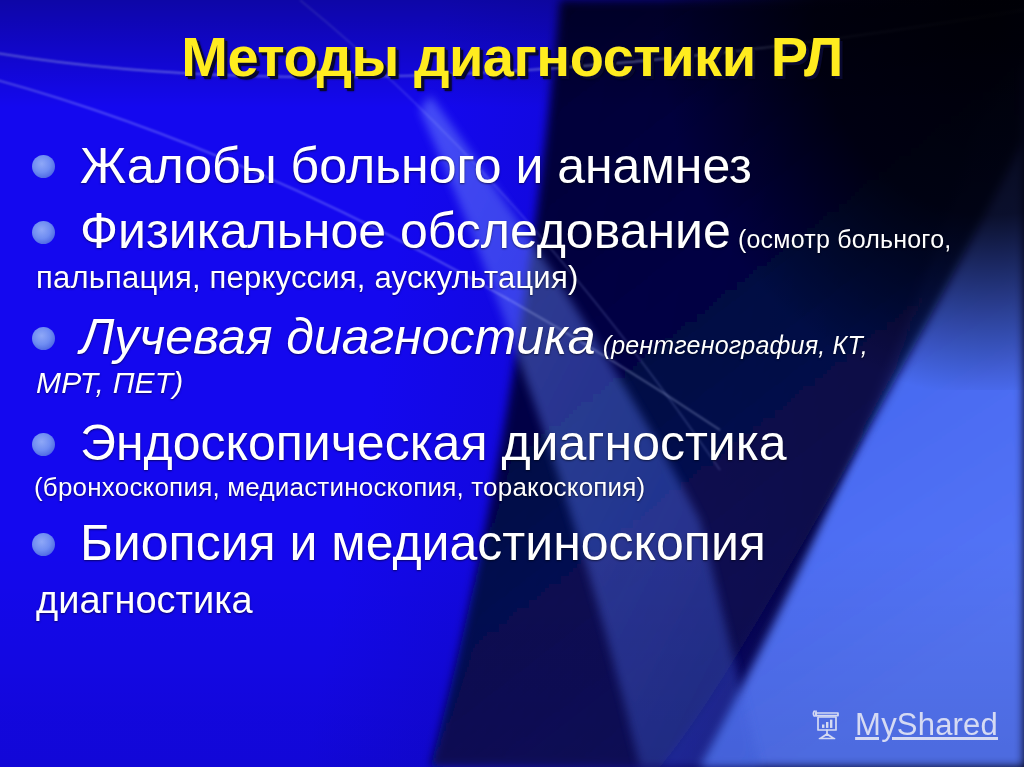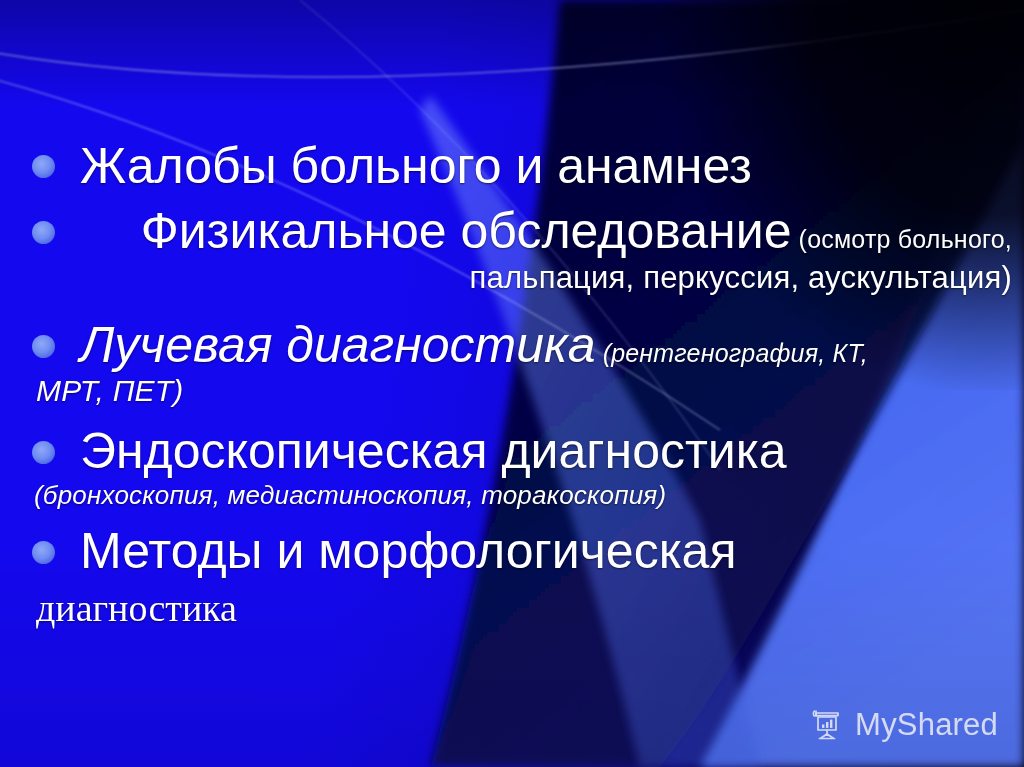--- a/index.html
+++ b/index.html
@@ -92,46 +92,47 @@
   }
   .cont {
     display:block;
     margin-top:2px;
   }
 
   
   .r1 .marker { top:15px; }
   .r1 { margin-bottom:12px; }
   .r2 .marker { top:16px; }
-  .r2 { margin-bottom:24px;text-align:right; }
+  .r2 { margin-bottom:16px; }
   .r2 .cont { font-size:31px; margin-left:-44px; margin-top:4px; }
   .r3 .marker { top:16px; }
   .r3 { margin-bottom:18px;font-style:italic; }
   .r3 .cont { font-size:30px; margin-left:-44px; margin-top:3px; }
   .r4 .marker { top:16px; }
   .r4 { margin-bottom:16px; }
-  .r4 .cont { font-size:26px; margin-left:-46px; margin-top:4px;font-style:italic; }
+  .r4 .cont { font-size:26px; margin-left:-46px; margin-top:4px; }
   .r5 .marker { top:16px; }
-  .r5 .cont { font-size:38px; margin-left:-44px; margin-top:10px;font-family:Liberation Serif, serif; }
+  .r5 .cont { font-size:38px; margin-left:-44px; margin-top:10px; }
 
   
   .watermark {
     position:absolute;
     right:26px; bottom:24px;
     display:flex;
     align-items:center;
     gap:10px;
     opacity:0.88;
   }
   .wm-icon { width:34px; height:32px; display:block; }
   .wm-text {
     font-size:31px;
     color:#e8eaf6;
     letter-spacing:0.2px;
     font-weight:400;
+    text-decoration:underline;
   }
 </style>
 </head>
 <body>
 
 <div id="slide">
 
   <div class="bg-base"></div>
 
   <div class="bg-swoosh-wrap">
@@ -168,20 +169,21 @@
 
       <path d="M -10,52 Q 380,118 1024,10" fill="none" stroke="#b9c7ff" stroke-opacity="0.55" stroke-width="1.6" filter="url(#lineBlur)"></path>
       <path d="M -10,78 Q 330,170 720,430" fill="none" stroke="#c8d4ff" stroke-opacity="0.45" stroke-width="1.4" filter="url(#lineBlur)"></path>
       <path d="M 300,0 Q 520,180 720,470" fill="none" stroke="#a9bbff" stroke-opacity="0.30" stroke-width="1.2" filter="url(#lineBlur)"></path>
     </svg>
   </div>
 
   <div class="bg-dark-corner"></div>
   <div class="bg-vert"></div>
 
+  <div class="title">Методы диагностики РЛ</div>
 
   <div class="bullets">
 
     <div class="bullet-row r1">
       <span class="marker"></span>
       <div class="btext">
         <span class="lvl1">Жалобы больного и анамнез</span><span class="sub"></span>
       </div>
     </div>
 
@@ -205,21 +207,21 @@
       <span class="marker"></span>
       <div class="btext">
         <span class="lvl1">Эндоскопическая диагностика</span><span class="sub"></span>
         <span class="sub cont">(бронхоскопия,  медиастиноскопия,  торакоскопия)</span>
       </div>
     </div>
 
     <div class="bullet-row r5">
       <span class="marker"></span>
       <div class="btext">
-        <span class="lvl1">Методы и морфологическая</span><span class="sub"></span>
+        <span class="lvl1">Биопсия и медиастиноскопия</span><span class="sub"></span>
         <span class="lvl1 cont">диагностика</span>
       </div>
     </div>
 
   </div>
 
   <div class="watermark">
     <svg class="wm-icon" viewBox="0 0 34 32">
       <g fill="none" stroke="#e8eaf6" stroke-width="1.7" stroke-linecap="round" stroke-linejoin="round">
         <path d="M5 2 L5 7"></path>

